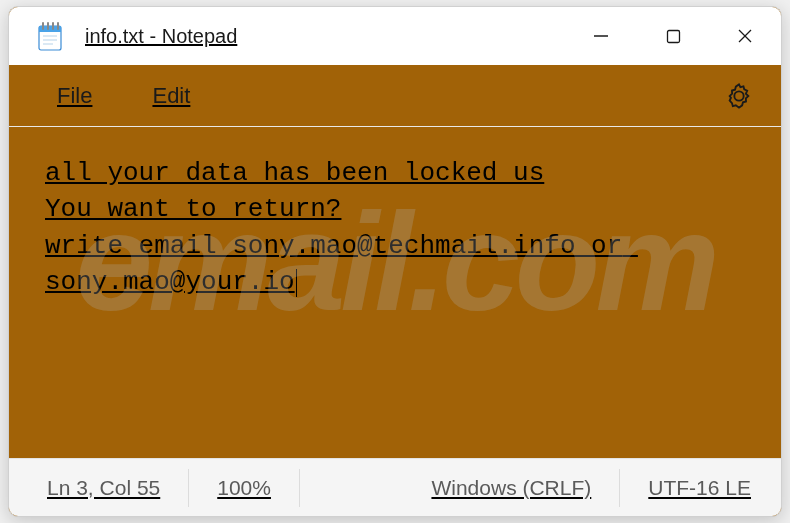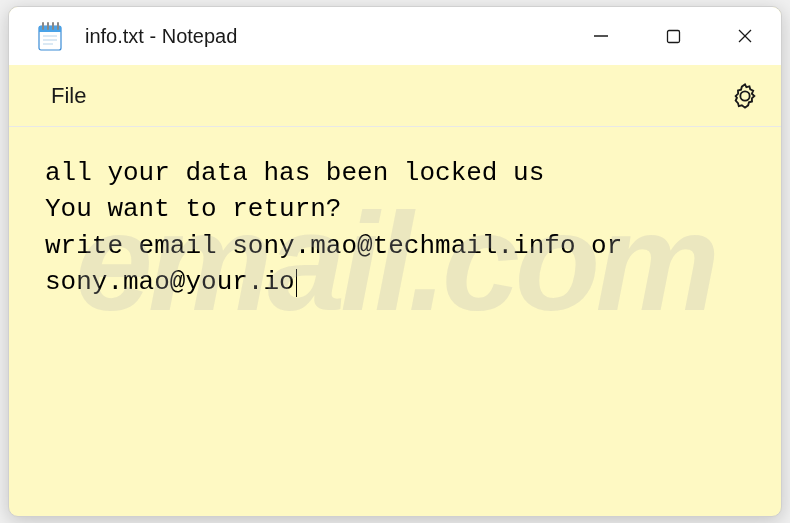--- a/index.html
+++ b/index.html
@@ -24,27 +24,28 @@
   z-index: 5;
   font-style: italic;
   letter-spacing: -5px;
 }
 .window {
   position: absolute;
   top: 6px;
   left: 8px;
   width: 774px;
   height: 511px;
-  background: #fef9c3;
+  background: #a16207;
   border: 1px solid #d0d0d0;
   border-radius: 10px;
   box-shadow: 0 4px 18px rgba(0,0,0,0.18);
   display: flex;
   flex-direction: column;
   overflow: hidden;
+  text-decoration: underline;
 }
 .titlebar {
   height: 58px;
   background: #ffffff;
   display: flex;
   align-items: center;
   padding: 0 0 0 26px;
 }
 .app-icon {
   width: 30px;
@@ -68,21 +69,21 @@
   height: 100%;
   display: flex;
   align-items: center;
   justify-content: center;
   color: #1a1a1a;
 }
 .menubar {
   height: 62px;
   display: flex;
   align-items: center;
-  padding: 0 12px;
+  padding: 0 18px;
   border-bottom: 1px solid #e8e8e8;
 }
 .menu-item {
   font-size: 22px;
   color: #1a1a1a;
   padding: 10px 30px;
   border-radius: 6px;
 }
 .menu-spacer { flex: 1; }
 .gear-btn {
@@ -169,27 +170,35 @@
         <svg width="16" height="16" viewBox="0 0 16 16">
             <line x1="2" y1="2" x2="14" y2="14" stroke="#1a1a1a" stroke-width="1.3"></line>
             <line x1="14" y1="2" x2="2" y2="14" stroke="#1a1a1a" stroke-width="1.3"></line>
           </svg>
       </div>
     </div>
   </div>
 
   <div class="menubar">
     <div class="menu-item">File</div>
+    <div class="menu-item">Edit</div>
     <div class="menu-spacer"></div>
     <div class="gear-btn">
       <svg width="28" height="28" viewBox="0 0 24 24">
         <path fill="none" stroke="#1a1a1a" stroke-width="1.6" d="M12 8a4 4 0 100 8 4 4 0 000-8z"></path>
         <path fill="none" stroke="#1a1a1a" stroke-width="1.6" d="M12 2l1.2 2.4 2.6-.7.7 2.6L19 7.5l-1.1 2.5L20 12l-2.1 2 .1 2.7-2.6.7-.7 2.6L12 22l-2.7-2-2.6.7-.7-2.6L4 16l1.1-2.5L4 12l2.1-2-.1-2.7 2.6-.7.7-2.6L12 2z"></path>
       </svg>
     </div>
   </div>
 
   <div class="content"><span>all your data has been locked us
 You want to return?
 write email sony.mao@techmail.info or sony.mao@your.io</span><span class="cursor"></span></div>
 
+  <div class="statusbar">
+    <div class="status-seg">Ln 3, Col 55</div>
+    <div class="status-seg">100%</div>
+    <div class="status-spacer"></div>
+    <div class="status-seg">Windows (CRLF)</div>
+    <div class="status-seg last">UTF-16 LE</div>
+  </div>
 
 </div>
 
 </body></html>

